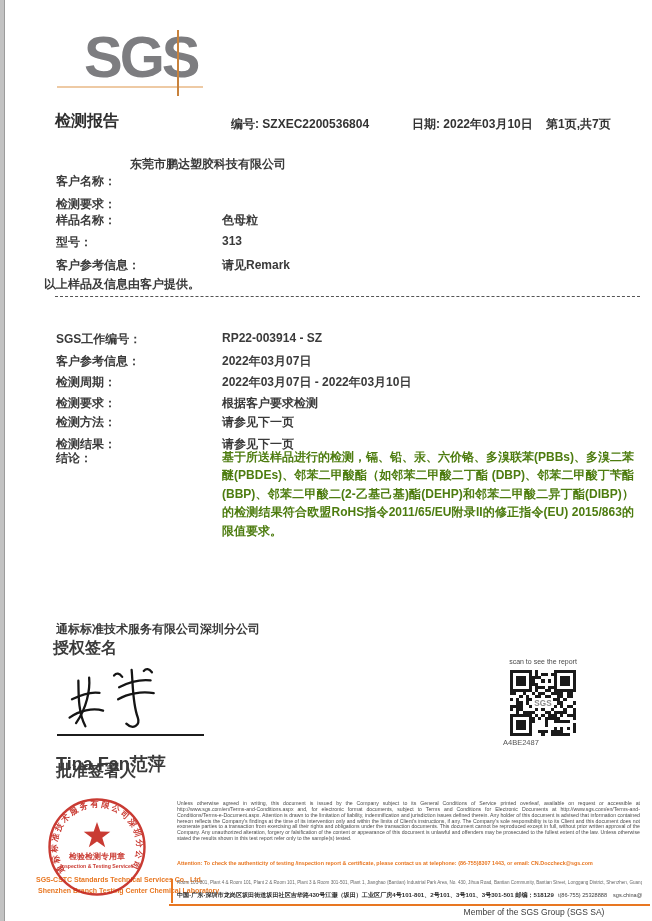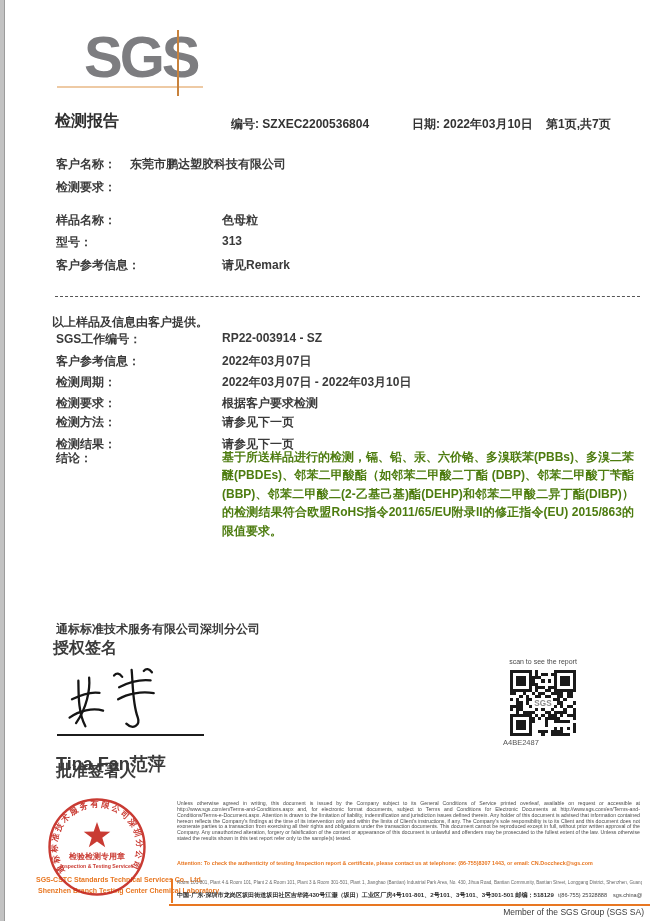--- a/index.html
+++ b/index.html
@@ -11,23 +11,23 @@
   
   .logo{left:84px;top:28px;font-size:58px;font-weight:800;letter-spacing:-3px;color:#7d7d80;line-height:1;}
   .logo-hline{left:57px;top:86px;width:146px;height:2px;background:#eecaa4;}
   .logo-vline{left:177px;top:30px;width:2px;height:66px;background:#c8823c;}
   
   .title{left:55px;top:111px;font-size:16px;font-weight:700;color:#2e2e2e;}
   .hmeta{top:116px;font-size:12px;font-weight:700;color:#333;white-space:nowrap;}
   .hmeta .l{font-weight:700;}
   
   .row{position:absolute;left:56px;display:flex;font-size:12px;font-weight:600;color:#3a3a3a;white-space:nowrap;}
-  .lw75{width:74px;flex:none;}
+  .lw75{width:74px;flex:none;margin-top:17px;}
   .lw166{width:166px;flex:none;}
-  .note{left:52px;font-size:12px;font-weight:600;margin-top:38px;}
+  .note{left:44px;font-size:12px;font-weight:600;}
   .dashline{left:55px;top:296px;width:585px;border-top:1.5px dashed #555;}
   .concl{left:222px;top:448px;width:412px;font-size:12px;font-weight:600;line-height:18.4px;color:#4d7c0f;text-align:justify;}
   
   .sig-co{left:56px;top:621px;font-size:12px;font-weight:600;}
   .sig-auth{left:53px;top:638px;font-size:16px;font-weight:600;font-family:Liberation Serif, serif;}
   .sig-line{left:57px;top:734px;width:147px;height:2px;background:#1c1c1c;}
   .sig-name{left:56px;top:752px;font-size:18px;font-weight:700;}
   .sig-title{left:56px;top:761px;font-size:16px;font-weight:600;}
   
   .qr-cap{left:503px;top:658px;width:80px;text-align:center;font-size:7px;color:#4a4a4a;}
@@ -37,21 +37,21 @@
   .org1{left:36px;top:876px;font-size:7px;font-weight:700;color:#e87722;white-space:nowrap;}
   .org2{left:38px;top:887px;font-size:7px;font-weight:700;color:#e87722;white-space:nowrap;}
   .legal{left:177px;top:801px;width:463px;font-size:5.2px;line-height:5.85px;color:#4d4d4d;text-align:justify;}
   .attn{left:177px;top:860px;width:463px;font-size:5.4px;line-height:6.2px;font-weight:700;color:#e87722;}
   .addr-bar{left:171px;top:879px;width:2px;height:24px;background:#e87722;}
   .addr1{left:177px;top:880px;width:465px;display:flex;justify-content:space-between;font-size:4.6px;color:#6a6a6a;white-space:nowrap;overflow:hidden;}
   .addr2{left:177px;top:891px;width:465px;display:flex;justify-content:space-between;font-size:6.1px;font-weight:700;color:#2f2f2f;white-space:nowrap;overflow:hidden;}
   .addr2 .tel{font-weight:400;font-size:5.6px;color:#444;margin-left:4px;}
   .addr2 .mail{font-weight:400;font-size:5.6px;color:#444;margin-left:6px;}
   .foot-rule{left:169px;top:904px;width:481px;height:2px;background:#e87722;}
-  .member{right:8px;top:907px;width:220px;text-align:right;font-size:8.5px;color:#3a3a3a;}
+  .member{right:8px;top:907px;width:220px;text-align:center;font-size:8.5px;color:#3a3a3a;}
   .stamp{left:37px;top:787px;opacity:.9;}
   .ringtext{font-size:8.2px;letter-spacing:2.1px;fill:#c4261d;font-weight:700;}
   svg text{font-family:"Liberation Sans",sans-serif;}
 </style>
 </head>
 <body>
 
 <div id="page">
   <div class="abs edge-strip"></div>
 

